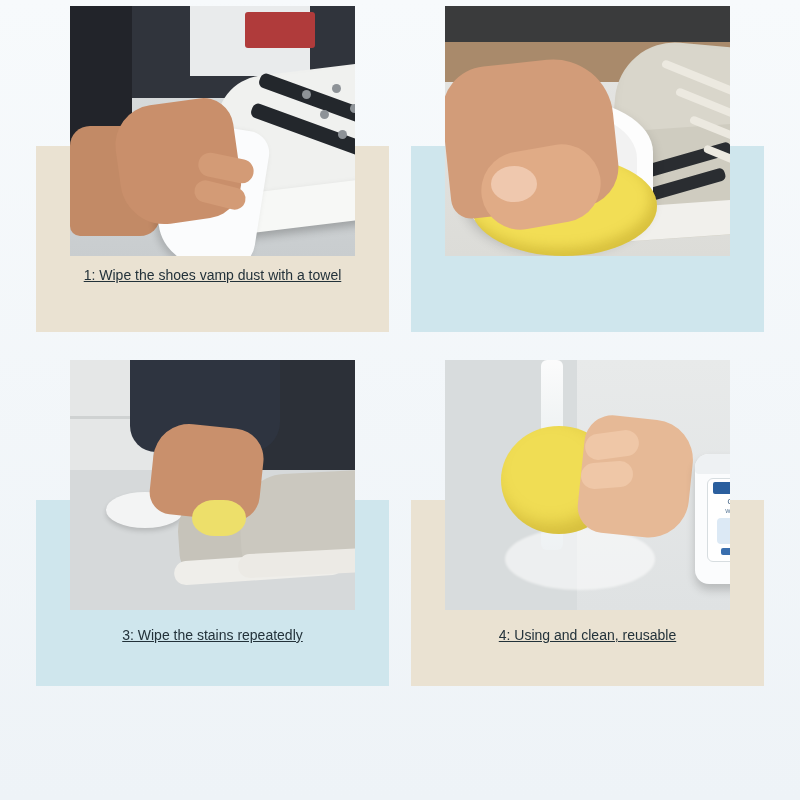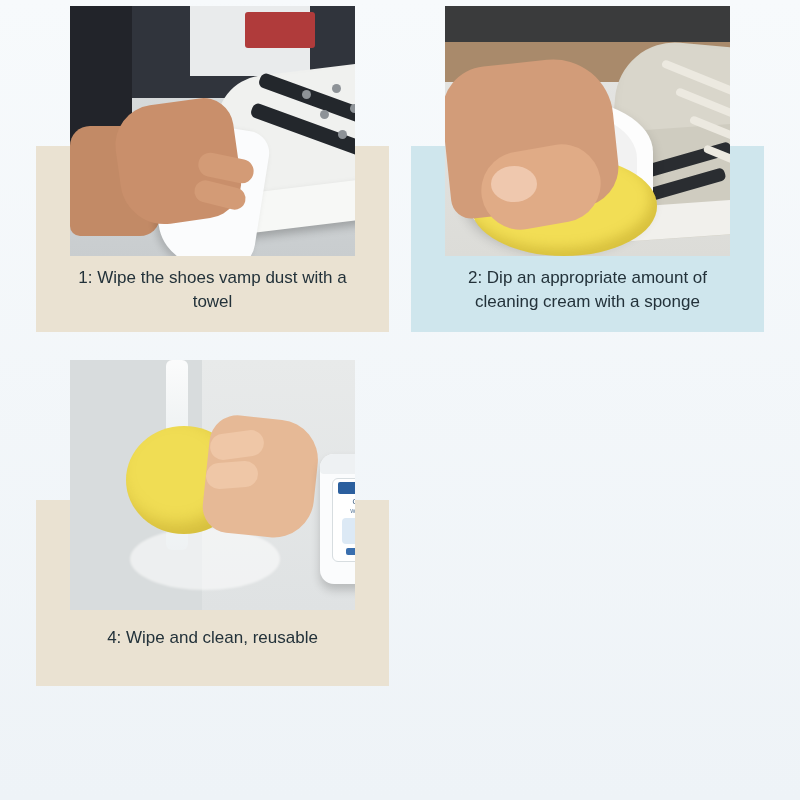--- a/index.html
+++ b/index.html
@@ -73,24 +73,25 @@
     margin: 0 34px;
     height: 250px;
     overflow: hidden;
     background: #cfd3d6;
   }
   .caption {
     position: relative;
     z-index: 2;
     padding: 10px 30px 0 30px;
     text-align: center;
-    font-size: 17px;
+    font-size: 14px;
     line-height: 1.42;
     color: #23323a;
     font-family: "Liberation Sans", sans-serif;
+    text-decoration: underline;
   }
   .caption.single { padding-top: 16px; }
 
   
   .scene { position: absolute; inset: 0; }
 
   
   .sh { position: absolute; }
 
   
@@ -212,23 +213,43 @@
           <div class="sh p2-lace" style="left:256px;top:154px;width:86px;transform:rotate(22deg);"></div>
           <div class="sh p2-sole"></div>
           <div class="sh p2-tub"></div>
           <div class="sh p2-tubin"></div>
           <div class="sh p2-sponge"></div>
           <div class="sh p2-hand"></div>
           <div class="sh p2-thumb"></div>
           <div class="sh p2-nail"></div>
         </div>
       </div>
-      <div class="caption">2: Dip an appropriate amount of cleaning cream with a sponge</div>
-    </div>
-
+    </div>
+
+    <div class="card">
+      <div class="card-band band-blue"></div>
+      <div class="photo">
+        <div class="scene">
+          <div class="sh p3-bg"></div>
+          <div class="sh p3-dark"></div>
+          <div class="sh p3-tile"></div>
+          <div class="sh p3-tile2"></div>
+          <div class="sh p3-counter"></div>
+          <div class="sh p3-lid"></div>
+          <div class="sh p3-shoeA"></div>
+          <div class="sh p3-shoeB"></div>
+          <div class="sh p3-soleA"></div>
+          <div class="sh p3-soleB"></div>
+          <div class="sh p3-arm"></div>
+          <div class="sh p3-hand"></div>
+          <div class="sh p3-sponge"></div>
+        </div>
+      </div>
+      <div class="caption single">3: Wipe the stains repeatedly</div>
+    </div>
 
     <div class="card">
       <div class="card-band band-beige"></div>
       <div class="photo">
         <div class="scene">
           <div class="sh p4-bg"></div>
           <div class="sh p4-panelL"></div>
 
           <div class="sh p4-stream"></div>
           <div class="sh p4-splash"></div>
@@ -240,17 +261,17 @@
           <div class="sh p4-jarlid"></div>
           <div class="sh p4-jarlabel"></div>
           <div class="sh p4-labelbar"></div>
           <div class="p4-labeltxt">CLEANING CREAM</div>
           <div class="p4-labeltxt" style="top:148px;font-size:5.5px;color:#4a6c8e;">WHITE SHOES CLEANER</div>
           <div class="sh p4-labelwave"></div>
           <div class="p4-labeltxt" style="top:186px;font-size:5px;color:#ffffff;z-index:3;">NET 260g</div>
           <div class="sh p4-labelfoot"></div>
         </div>
       </div>
-      <div class="caption single">4: Wipe and clean, reusable</div>
+      <div class="caption single">4: Using and clean, reusable</div>
     </div>
 
   </div>
 </div>
 
 </body></html>

